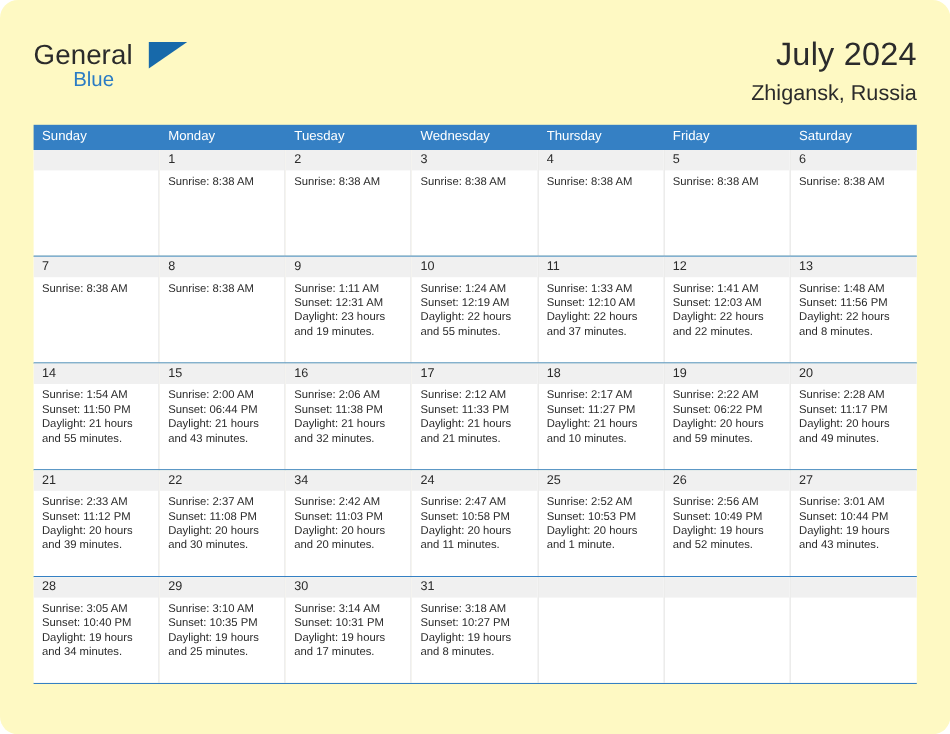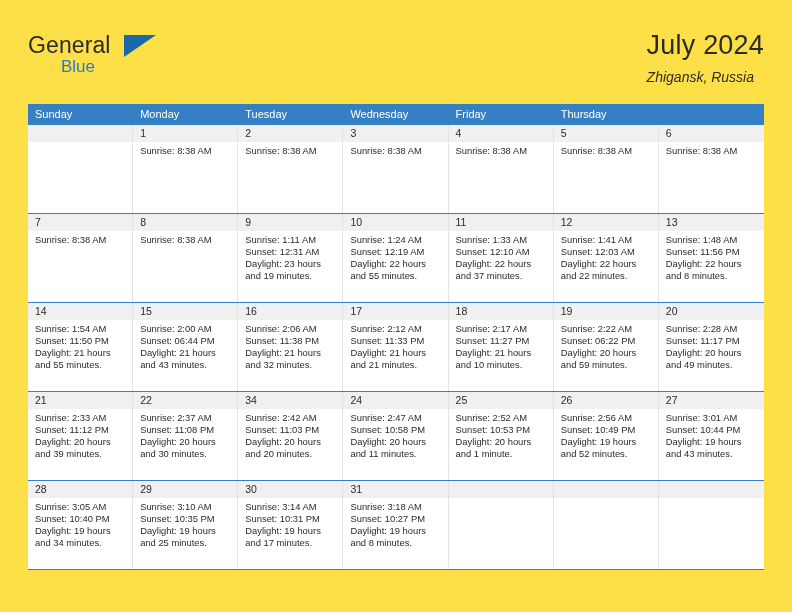--- a/index.html
+++ b/index.html
@@ -10,21 +10,22 @@
     height: 612px;
     background: #ffffff;
     font-family: "Liberation Sans", sans-serif;
     -webkit-font-smoothing: antialiased;
   }
 
   .page {
     position: relative;
     width: 792px;
     height: 612px;
-    background: #fde047;
+    background: #fef9c3;
+    border-radius: 15px;
   }
 
   
   .header {
     position: absolute;
     left: 28px;
     top: 28px;
     width: 736px;
     height: 72px;
     display: flex;
@@ -58,36 +59,36 @@
     position: absolute;
     left: 96px;
     top: 7px;
     width: 0;
     height: 0;
     border-left: 32px solid #1769aa;
     border-bottom: 22px solid transparent;
   }
 
   .title-block {
+    text-align: right;
     padding-top: 0px;
   }
   .cal-title {
     font-size: 27px;
     color: #2b2b2b;
     font-weight: 400;
     line-height: 34px;
     letter-spacing: 0.2px;
   }
   .cal-subtitle {
-    font-size: 14px;
+    font-size: 18px;
     color: #2b2b2b;
     font-weight: 400;
     line-height: 22px;
     margin-top: 4px;
-    font-style: italic;
   }
 
   
   .calendar {
     position: absolute;
     left: 28px;
     top: 104px;
     width: 736px;
   }
 
@@ -166,22 +167,23 @@
     </div>
 
   </div>
 
   <div class="calendar">
     <div class="weekdays" id="weekday-row">
         <div class="weekday">Sunday</div>
         <div class="weekday">Monday</div>
         <div class="weekday">Tuesday</div>
         <div class="weekday">Wednesday</div>
+        <div class="weekday">Thursday</div>
         <div class="weekday">Friday</div>
-        <div class="weekday">Thursday</div>
+        <div class="weekday">Saturday</div>
       </div>
     <div id="weeks-container">
         <div class="week">
           <div class="daycell empty">
             <div class="daynum-band"></div>
             <div class="day-info"></div>
           </div>
           <div class="daycell">
             <div class="daynum-band">1</div>
             <div class="day-info">

